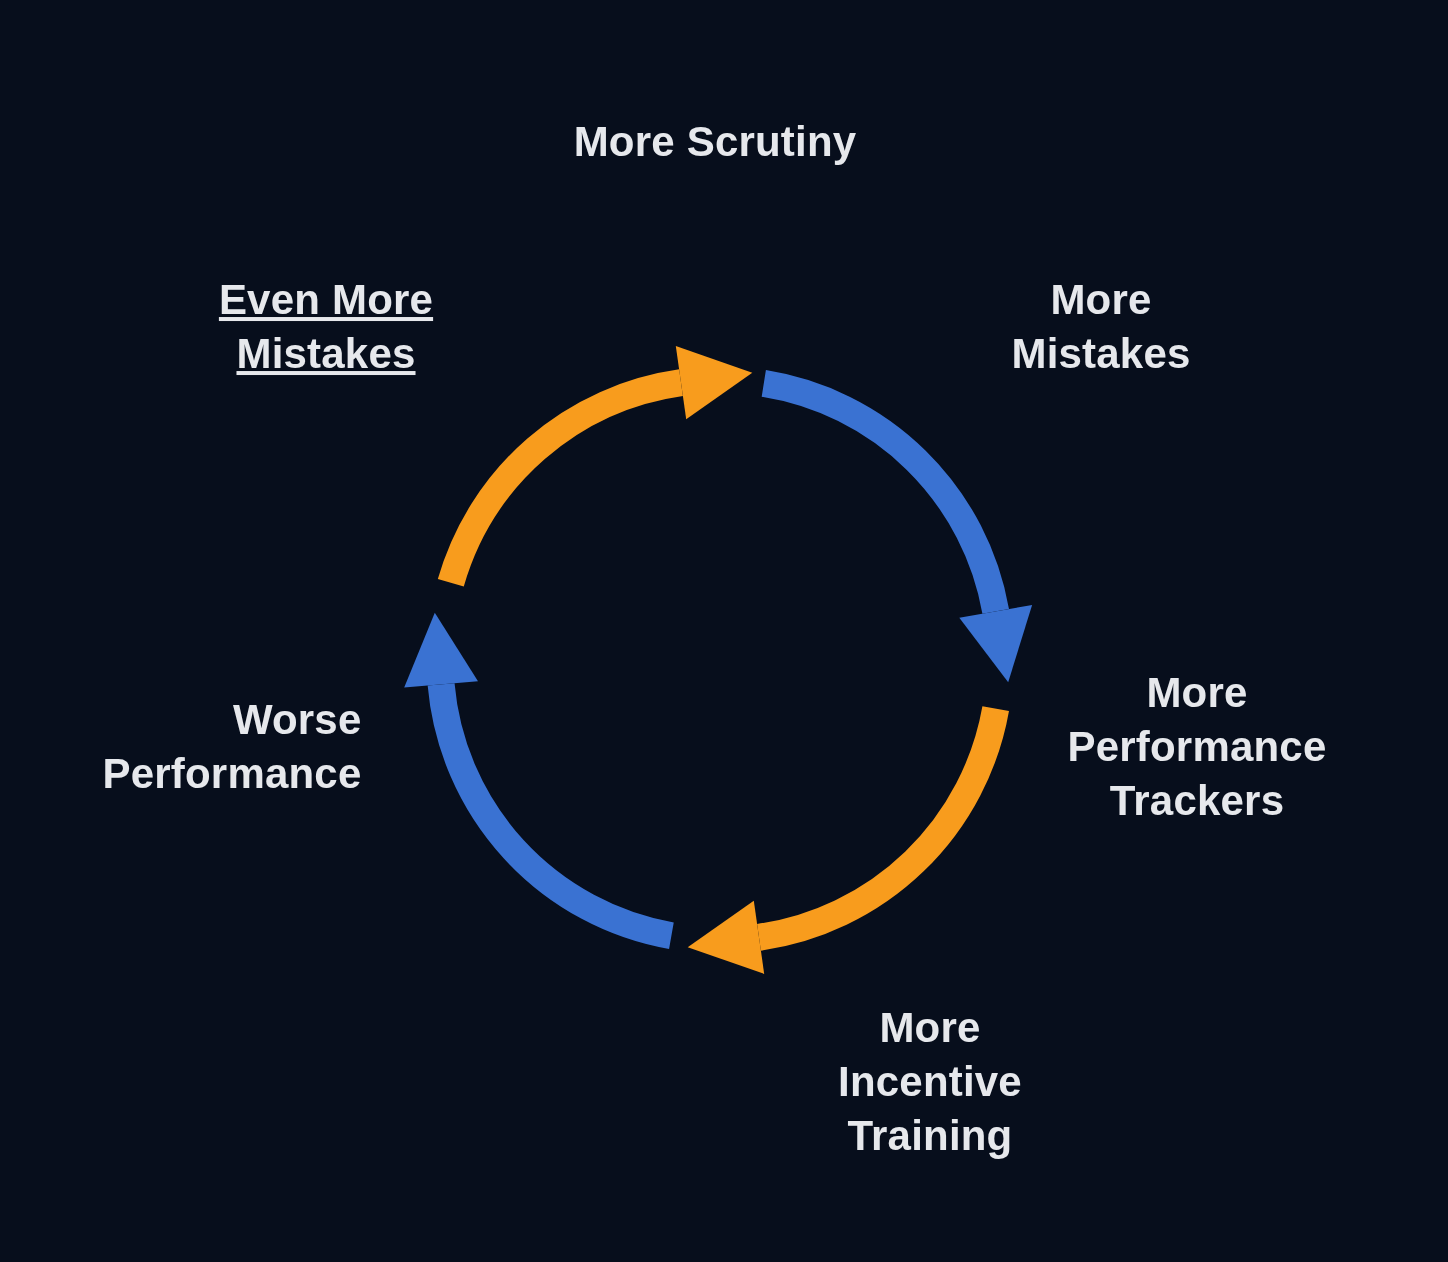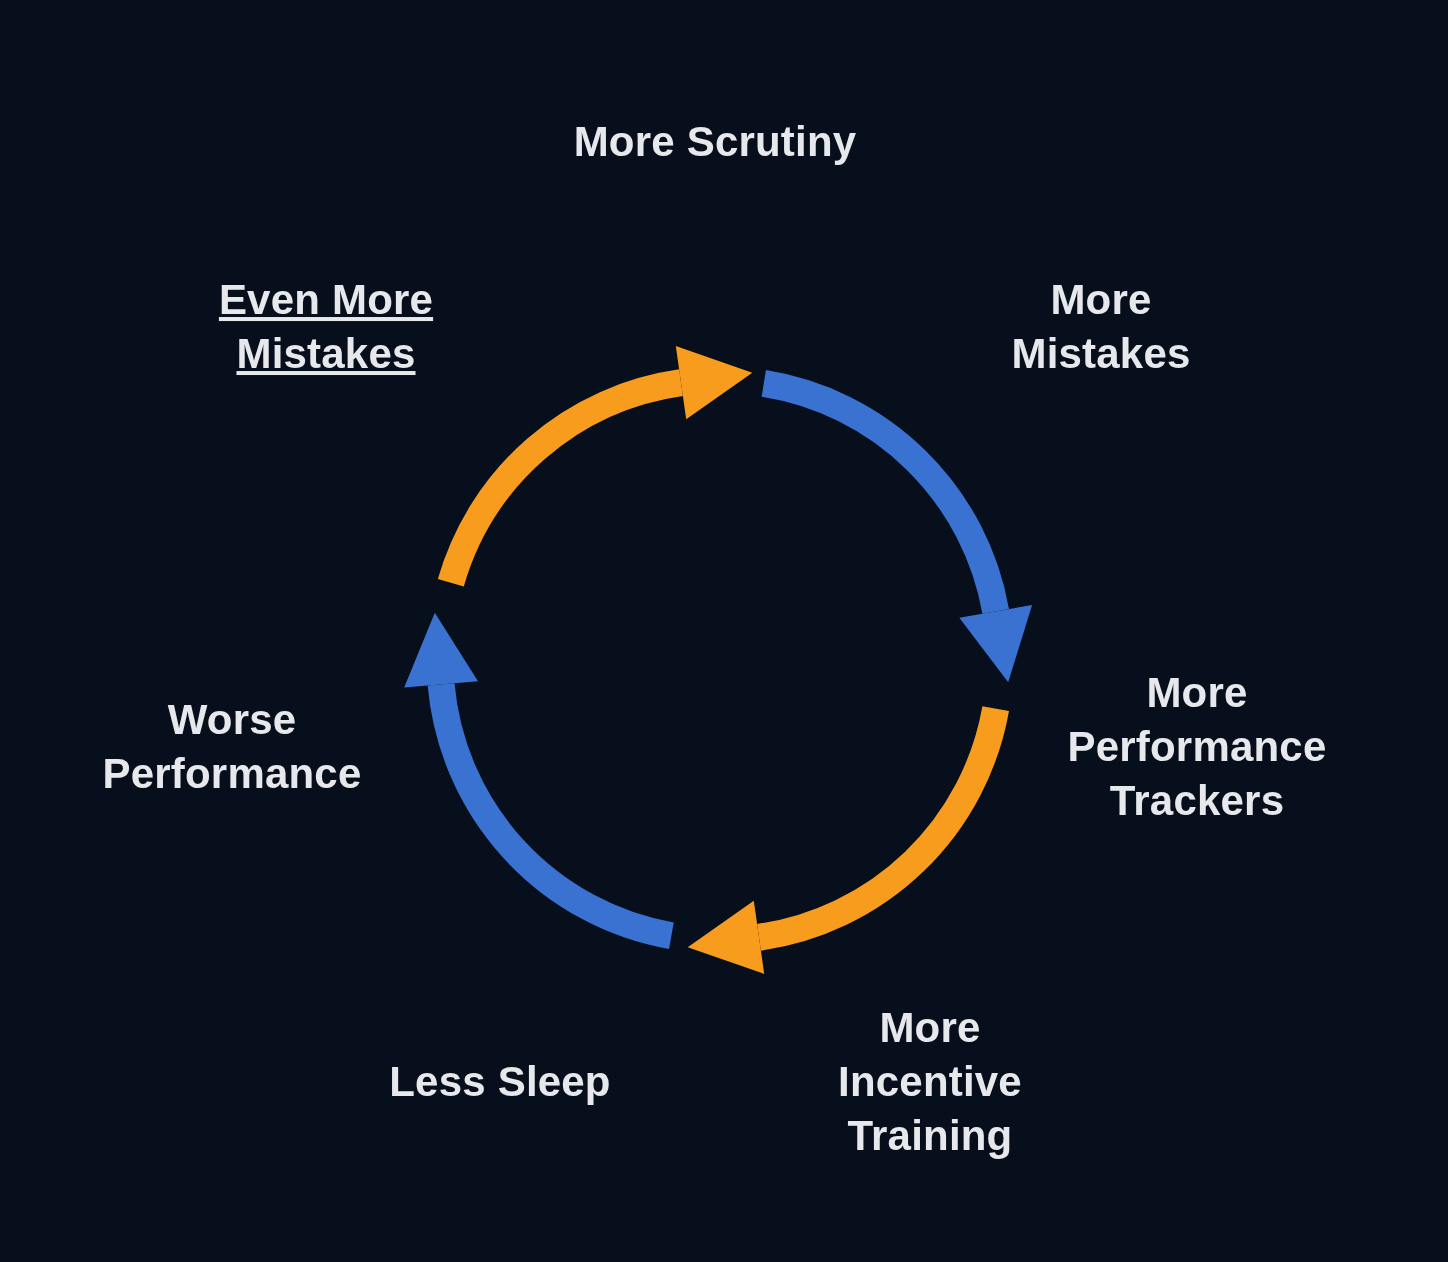--- a/index.html
+++ b/index.html
@@ -36,21 +36,21 @@
     font-size: 42px;
     font-weight: 700;
     line-height: 1.285;
     text-align: center;
     white-space: pre-line;
     letter-spacing: 0.2px;
   }
   .label-top          { left: 715px;  top: 142px; }
   .label-top-left     { left: 326px;  top: 327px; text-decoration: underline; }
   .label-top-right    { left: 1101px; top: 327px; }
-  .label-left         { left: 232px;  top: 747px; }
+  .label-left         { left: 232px;  top: 747px; text-align: right; }
   .label-right        { left: 1197px; top: 747px; }
   .label-bottom-left  { left: 500px;  top: 1082px; }
   .label-bottom-right { left: 930px;  top: 1082px; }
 </style>
 </head>
 <body style="background: rgb(7, 14, 28);">
 
 <div class="stage">
 
   <svg class="arrows-svg" viewBox="0 0 1448 1262">
@@ -74,21 +74,20 @@
 Mistakes</div>
 
   <div class="label label-right">More
 Performance
 Trackers</div>
 
   <div class="label label-bottom-right">More
 Incentive
 Training</div>
 
-  <div class="label label-bottom-left">Less Sleep</div>
 
   <div class="label label-left">Worse
 Performance</div>
 
   <div class="label label-top-left">Even More
 Mistakes</div>
 
 </div>
 
 </body></html>

